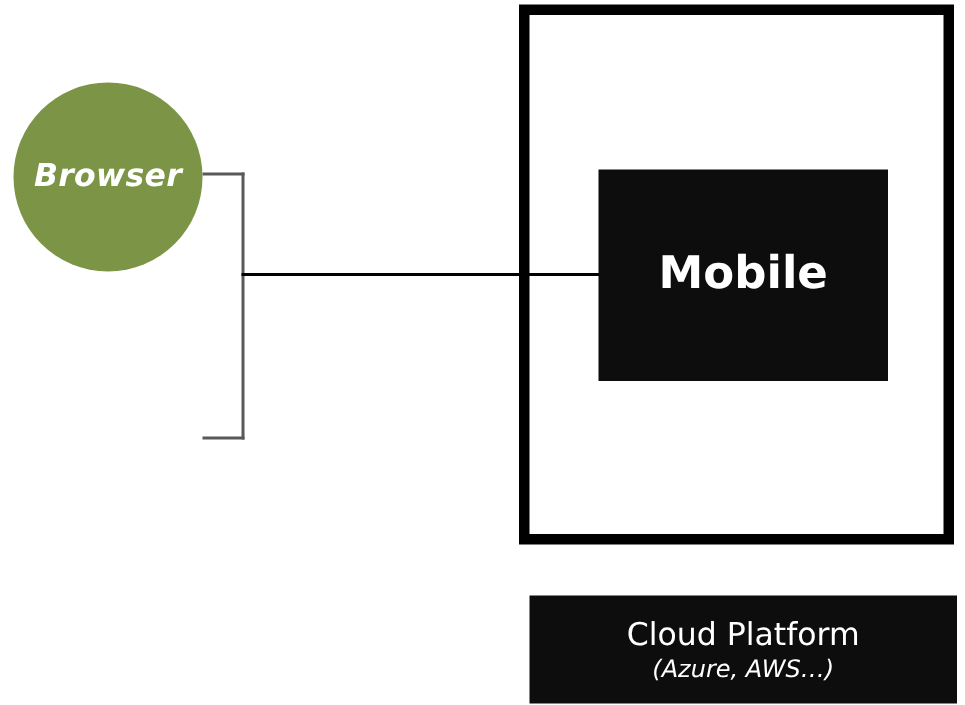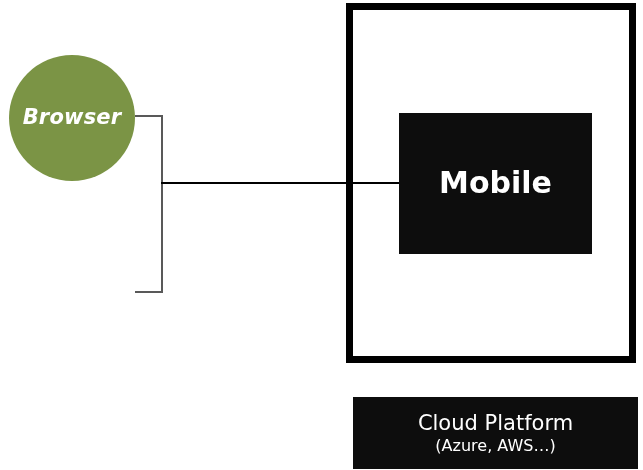--- a/index.html
+++ b/index.html
@@ -144,20 +144,21 @@
     justify-content: center;
   }
   .platform-banner .banner-title {
     color: #ffffff;
     font-size: 21px;
     line-height: 1.15;
   }
   .platform-banner .banner-sub {
     color: #ffffff;
     font-size: 16px;
+    font-style: italic;
     line-height: 1.2;
     text-align: center;
     margin-top: 1px;
   }
 
   .line2 { display: block; }
 </style>
 </head>
 <body>
 

